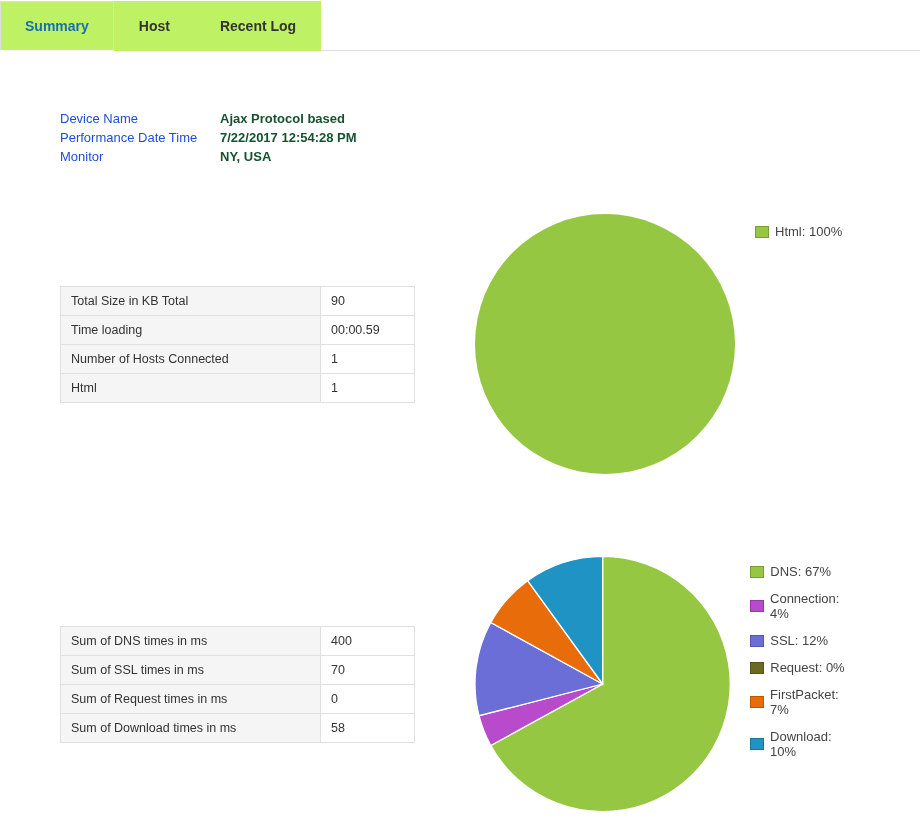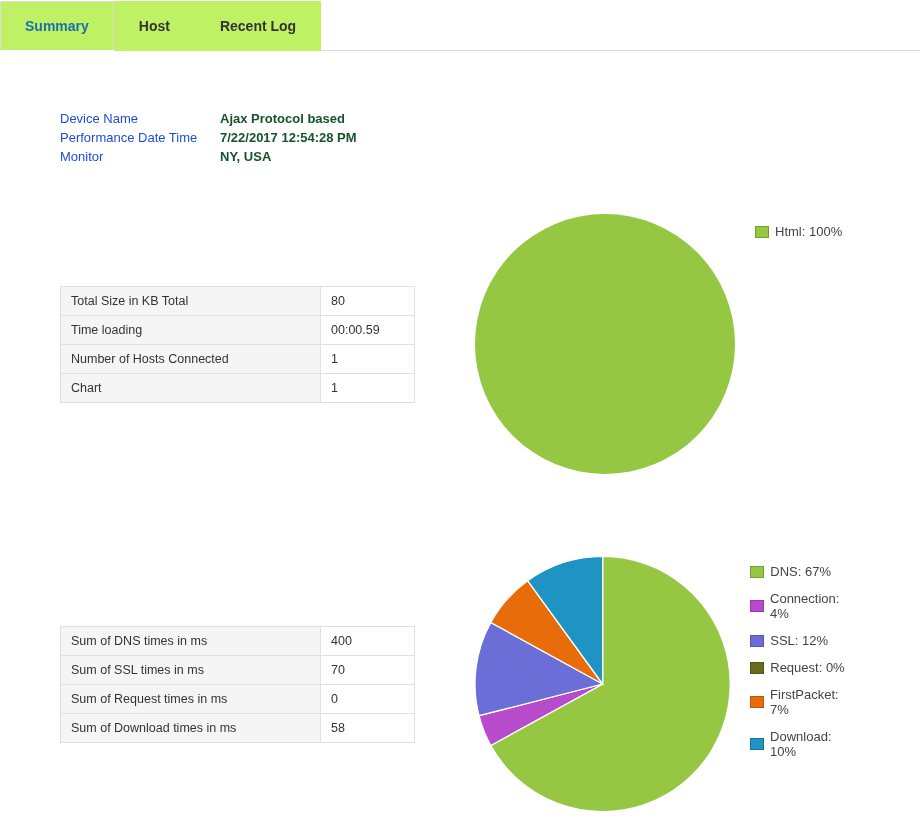--- a/index.html
+++ b/index.html
@@ -131,32 +131,32 @@
       <div class="meta-label">Monitor</div>
       <div class="meta-value">NY, USA</div>
     </div>
   </div>
 
   <div class="section">
     <table class="data-table">
       <tbody>
           <tr>
             <td>Total Size in KB Total</td>
-            <td>80</td>
+            <td>90</td>
           </tr>
       <tr>
             <td>Time loading</td>
             <td>00:00.59</td>
           </tr>
       <tr>
             <td>Number of Hosts Connected</td>
             <td>1</td>
           </tr>
       <tr>
-            <td>Chart</td>
+            <td>Html</td>
             <td>1</td>
           </tr>
     </tbody>
       </table>
     <div class="chart-area">
       <div class="pie-container">
         <svg viewBox="0 0 100 100" id="pie1">
             <circle cx="50" cy="50" r="50" fill="#95c742"></circle>
           </svg>
       </div>

